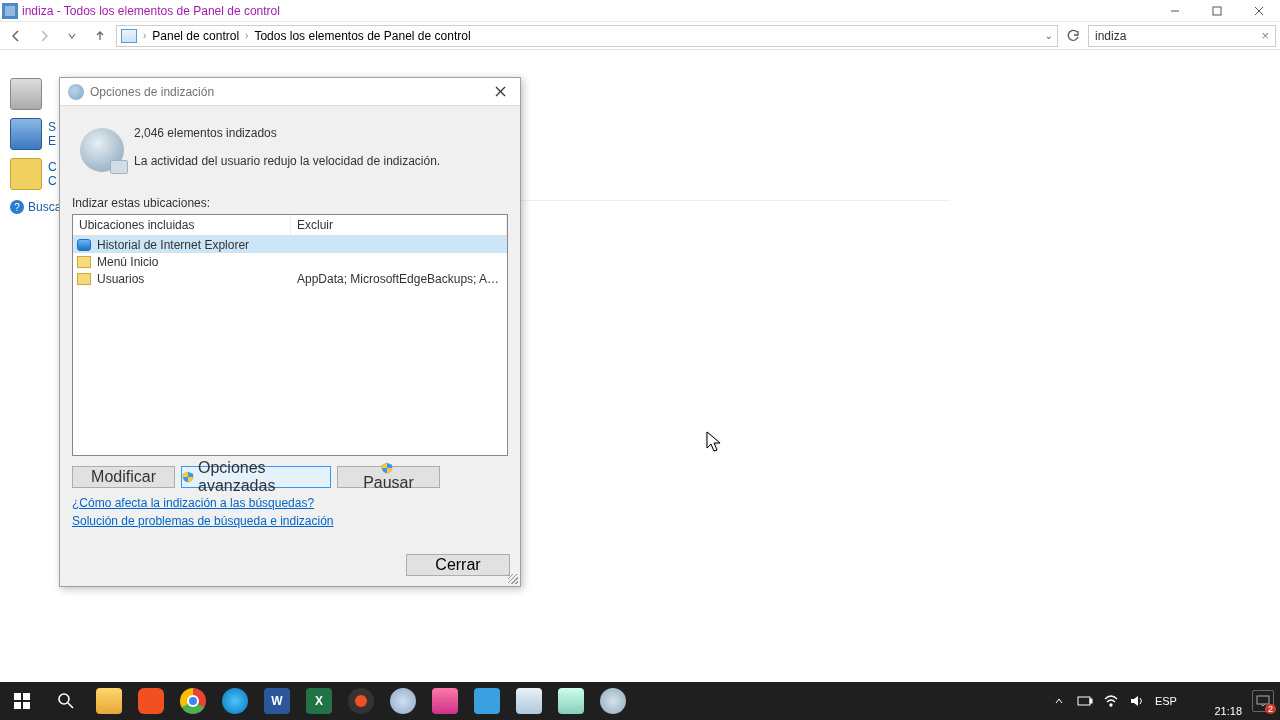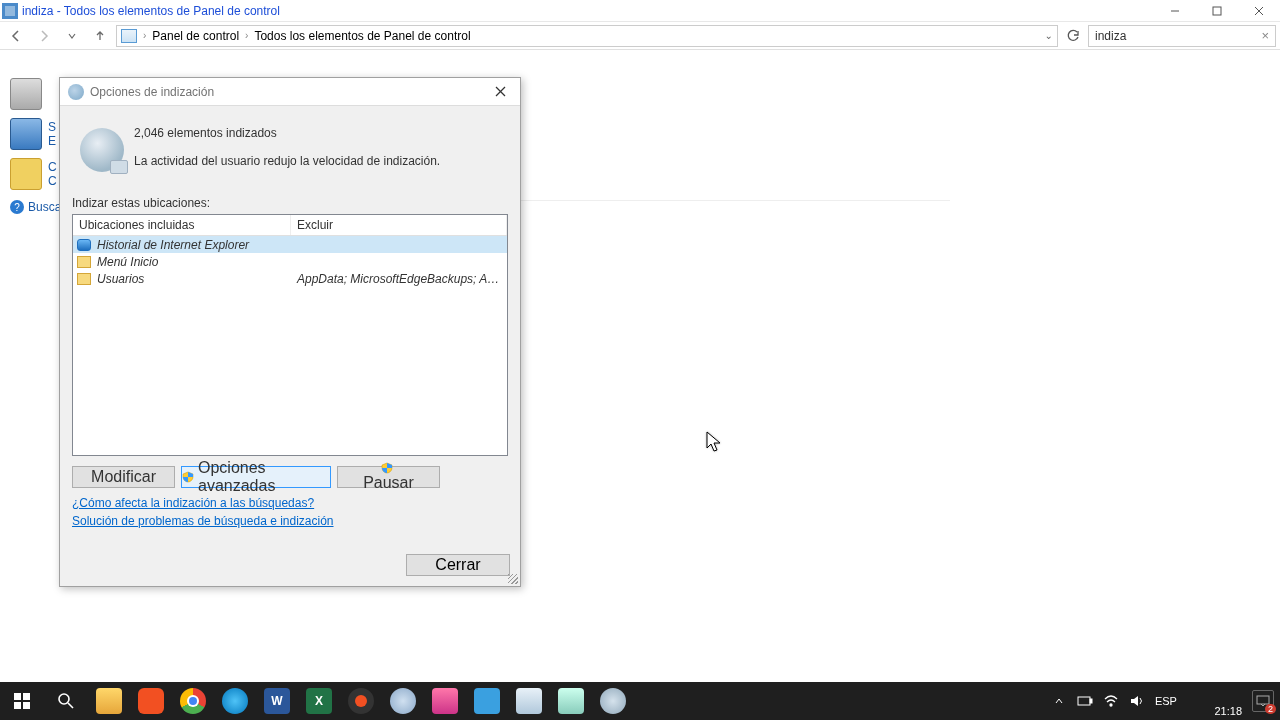--- a/index.html
+++ b/index.html
@@ -1,20 +1,20 @@
 <!DOCTYPE html>
 <html><head>
 <meta charset="utf-8">
 <style>
 * { box-sizing: border-box; margin: 0; padding: 0; font-family: "Segoe UI", Tahoma, sans-serif; }
 body { width: 1280px; height: 720px; overflow: hidden; background: #000; position: relative; }
 .desktop { position: absolute; top: 0; left: 0; width: 1280px; height: 682px; background: #fff; }
 
 
-.titlebar { height: 22px; background: #fff; display: flex; align-items: center; border-bottom: 1px solid #e8e8e8; font-size: 12px; color: #1d4ed8; }
+.titlebar { height: 22px; background: #fff; display: flex; align-items: center; border-bottom: 1px solid #e8e8e8; font-size: 12px; color: #a21caf; }
 .titlebar .app-icon { width: 16px; height: 16px; margin: 0 4px 0 2px; background: #4a8ac9; position: relative; }
 .titlebar .app-icon::after { content: ""; position: absolute; inset: 3px; background: #fff; opacity: .4; }
 .titlebar .sysbtns { margin-left: auto; display: flex; }
 .titlebar .sysbtn { width: 42px; height: 22px; display: flex; align-items: center; justify-content: center; color: #555; font-size: 11px; }
 .titlebar .sysbtn svg { stroke: #555; }
 
 
 .toolbar { height: 28px; display: flex; align-items: center; padding: 0 4px; gap: 4px; border-bottom: 1px solid #e0e0e0; }
 .navbtn { width: 24px; height: 24px; display: flex; align-items: center; justify-content: center; color: #7a7a7a; }
 .navbtn svg { stroke: #6a6a6a; }
@@ -51,21 +51,21 @@
 .status-row .big-icon::after { content:""; position:absolute; right:-4px; bottom:-2px; width:16px; height:12px; background:#d0dce6; border:1px solid #a0b0c0; border-radius:2px; }
 .status-text { padding-top: 4px; }
 .status-text .count { margin-bottom: 14px; }
 
 .section-label { margin: 12px 0 4px 0; }
 .listbox { flex: 1; background: #fff; border: 1px solid #828790; min-height: 240px; }
 .list-head { display: flex; background: #fff; border-bottom: 1px solid #e0e0e0; font-size: 12px; }
 .list-head .col { padding: 3px 6px; border-right: 1px solid #eee; }
 .col1 { width: 218px; }
 .col2 { flex: 1; }
-.list-rows .lrow { display: flex; align-items: center; height: 17px; font-size: 12px; font-style: italic; }
+.list-rows .lrow { display: flex; align-items: center; height: 17px; font-size: 12px; }
 .list-rows .lrow.selected { background: #cde6f7; }
 .list-rows .cell { padding: 0 4px; white-space: nowrap; overflow: hidden; text-overflow: ellipsis; }
 .list-rows .ic { width: 14px; height: 12px; margin: 0 2px 0 4px; display:inline-block; background:#f7d97e; border:1px solid #d4a638; flex-shrink:0; }
 .list-rows .ic.ie { background: linear-gradient(#6ab7f5,#1e6fbf); border-color:#1e6fbf; border-radius:3px; }
 
 .btn-row { display: flex; gap: 6px; margin-top: 10px; }
 .btn { height: 22px; border: 1px solid #adadad; background: #e1e1e1; font-size: 16px; display: flex; align-items: center; justify-content: center; cursor: default; }
 .btn.primary { border-color: #3399ff; background: #e5f1fb; }
 .btn .shield { width: 12px; height: 12px; margin-right: 4px; display:inline-block; }
 .btn .shield svg { display:block; }

